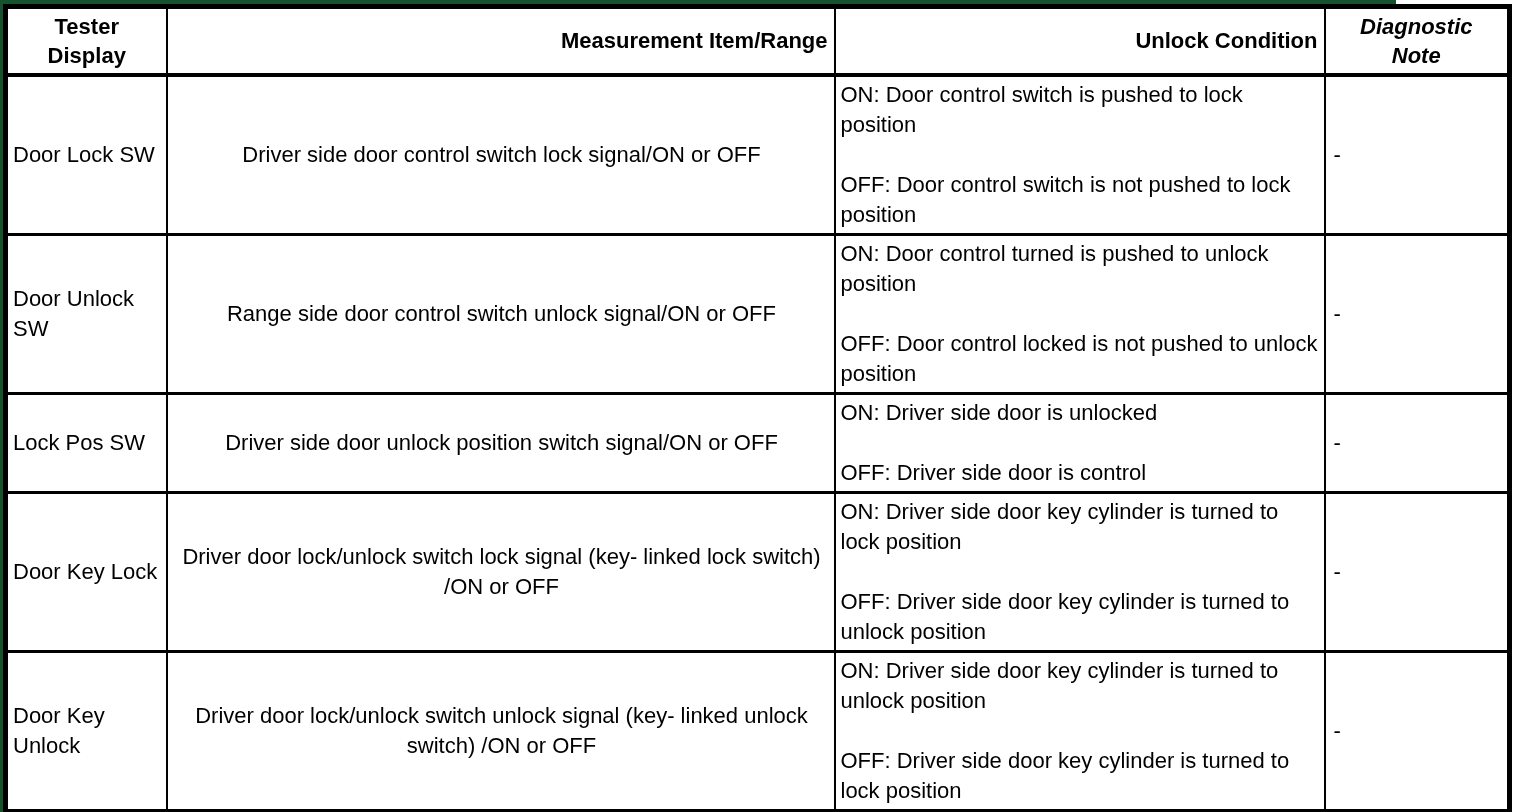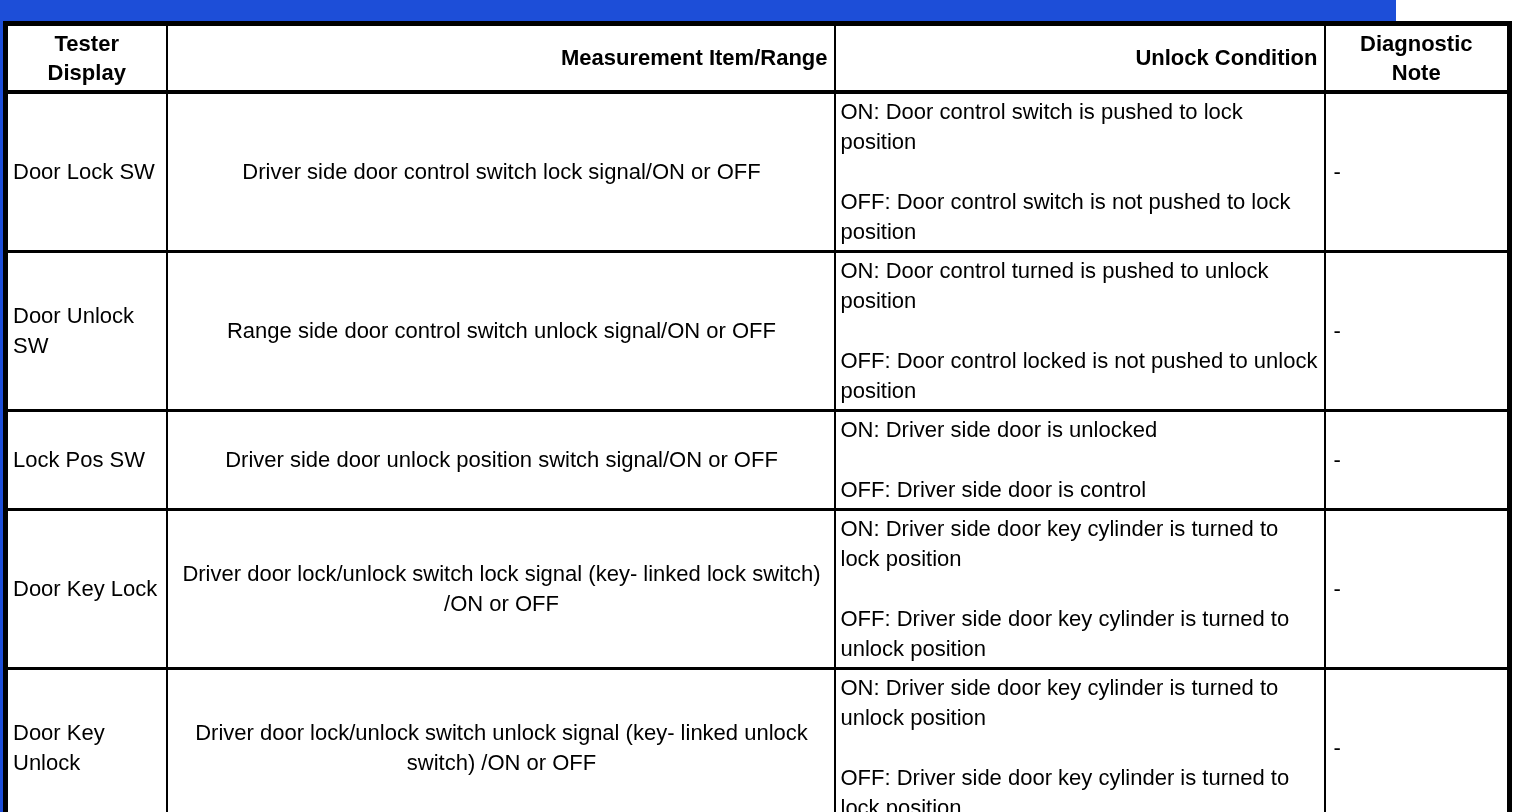--- a/index.html
+++ b/index.html
@@ -3,23 +3,23 @@
 <meta charset="utf-8">
 <style>
   html, body {
     margin: 0;
     padding: 0;
     background: #ffffff;
   }
   .page {
     width: 1396px;
     height: 812px;
-    background: #1d4ed8;
+    background: #14532d;
     box-sizing: border-box;
-    padding: 21px 0 0 3px;
+    padding: 4px 0 0 3px;
   }
   table.spec-table {
     border-collapse: collapse;
     table-layout: fixed;
     width: 1504px;
     background: #ffffff;
     color: #000000;
     font-family: "Liberation Sans", "DejaVu Sans", sans-serif;
     font-size: 22px;
     line-height: 30px;
@@ -36,21 +36,21 @@
     border-bottom-width: 4px;
     font-weight: bold;
     font-size: 22px;
     line-height: 29px;
     text-align: center;
     vertical-align: middle;
     padding: 2px 6px;
     overflow: hidden;
   }
   th.th-left { text-align: right; }
-  th.th-note { padding: 2px 18px; }
+  th.th-note { padding: 2px 18px; font-style: italic; }
 
   td {
     border: 2px solid #000000;
     border-bottom-width: 3px;
     vertical-align: middle;
     padding: 2px 4px 2px 5px;
     overflow: hidden;
   }
   td.cell-measure { padding-left: 6px; padding-right: 4px; text-align: center; }
   td.cell-normal {

